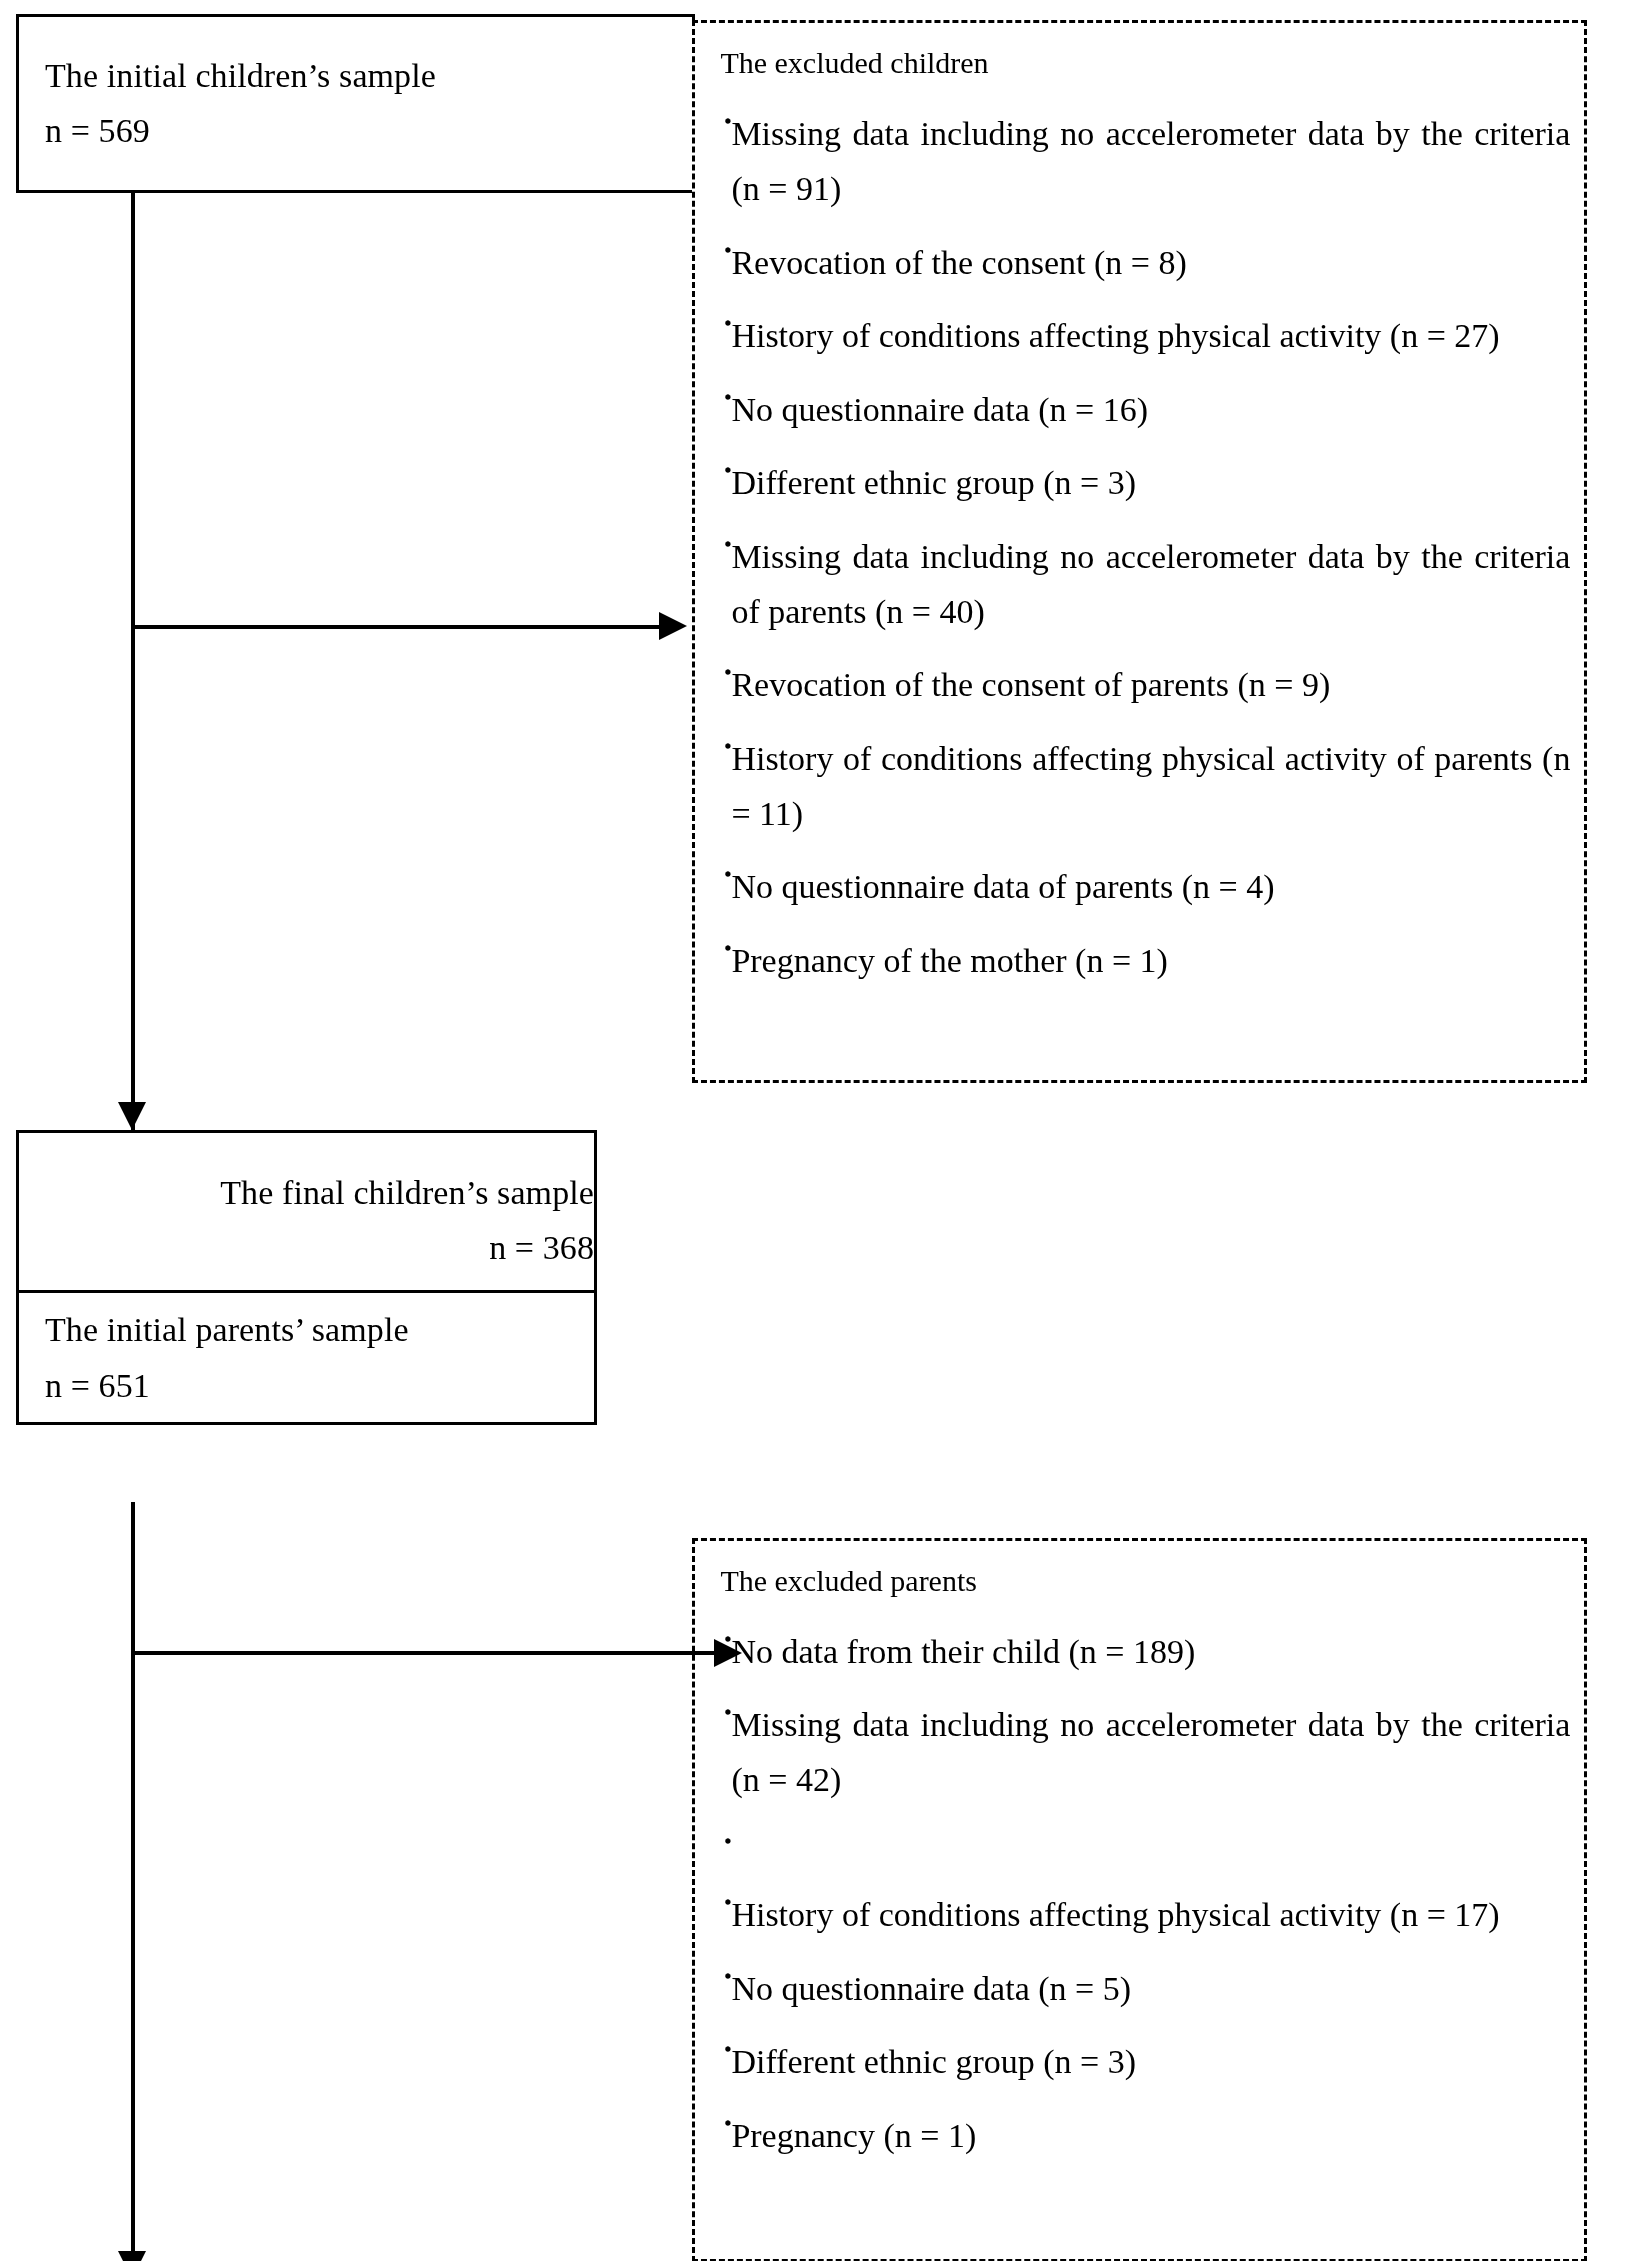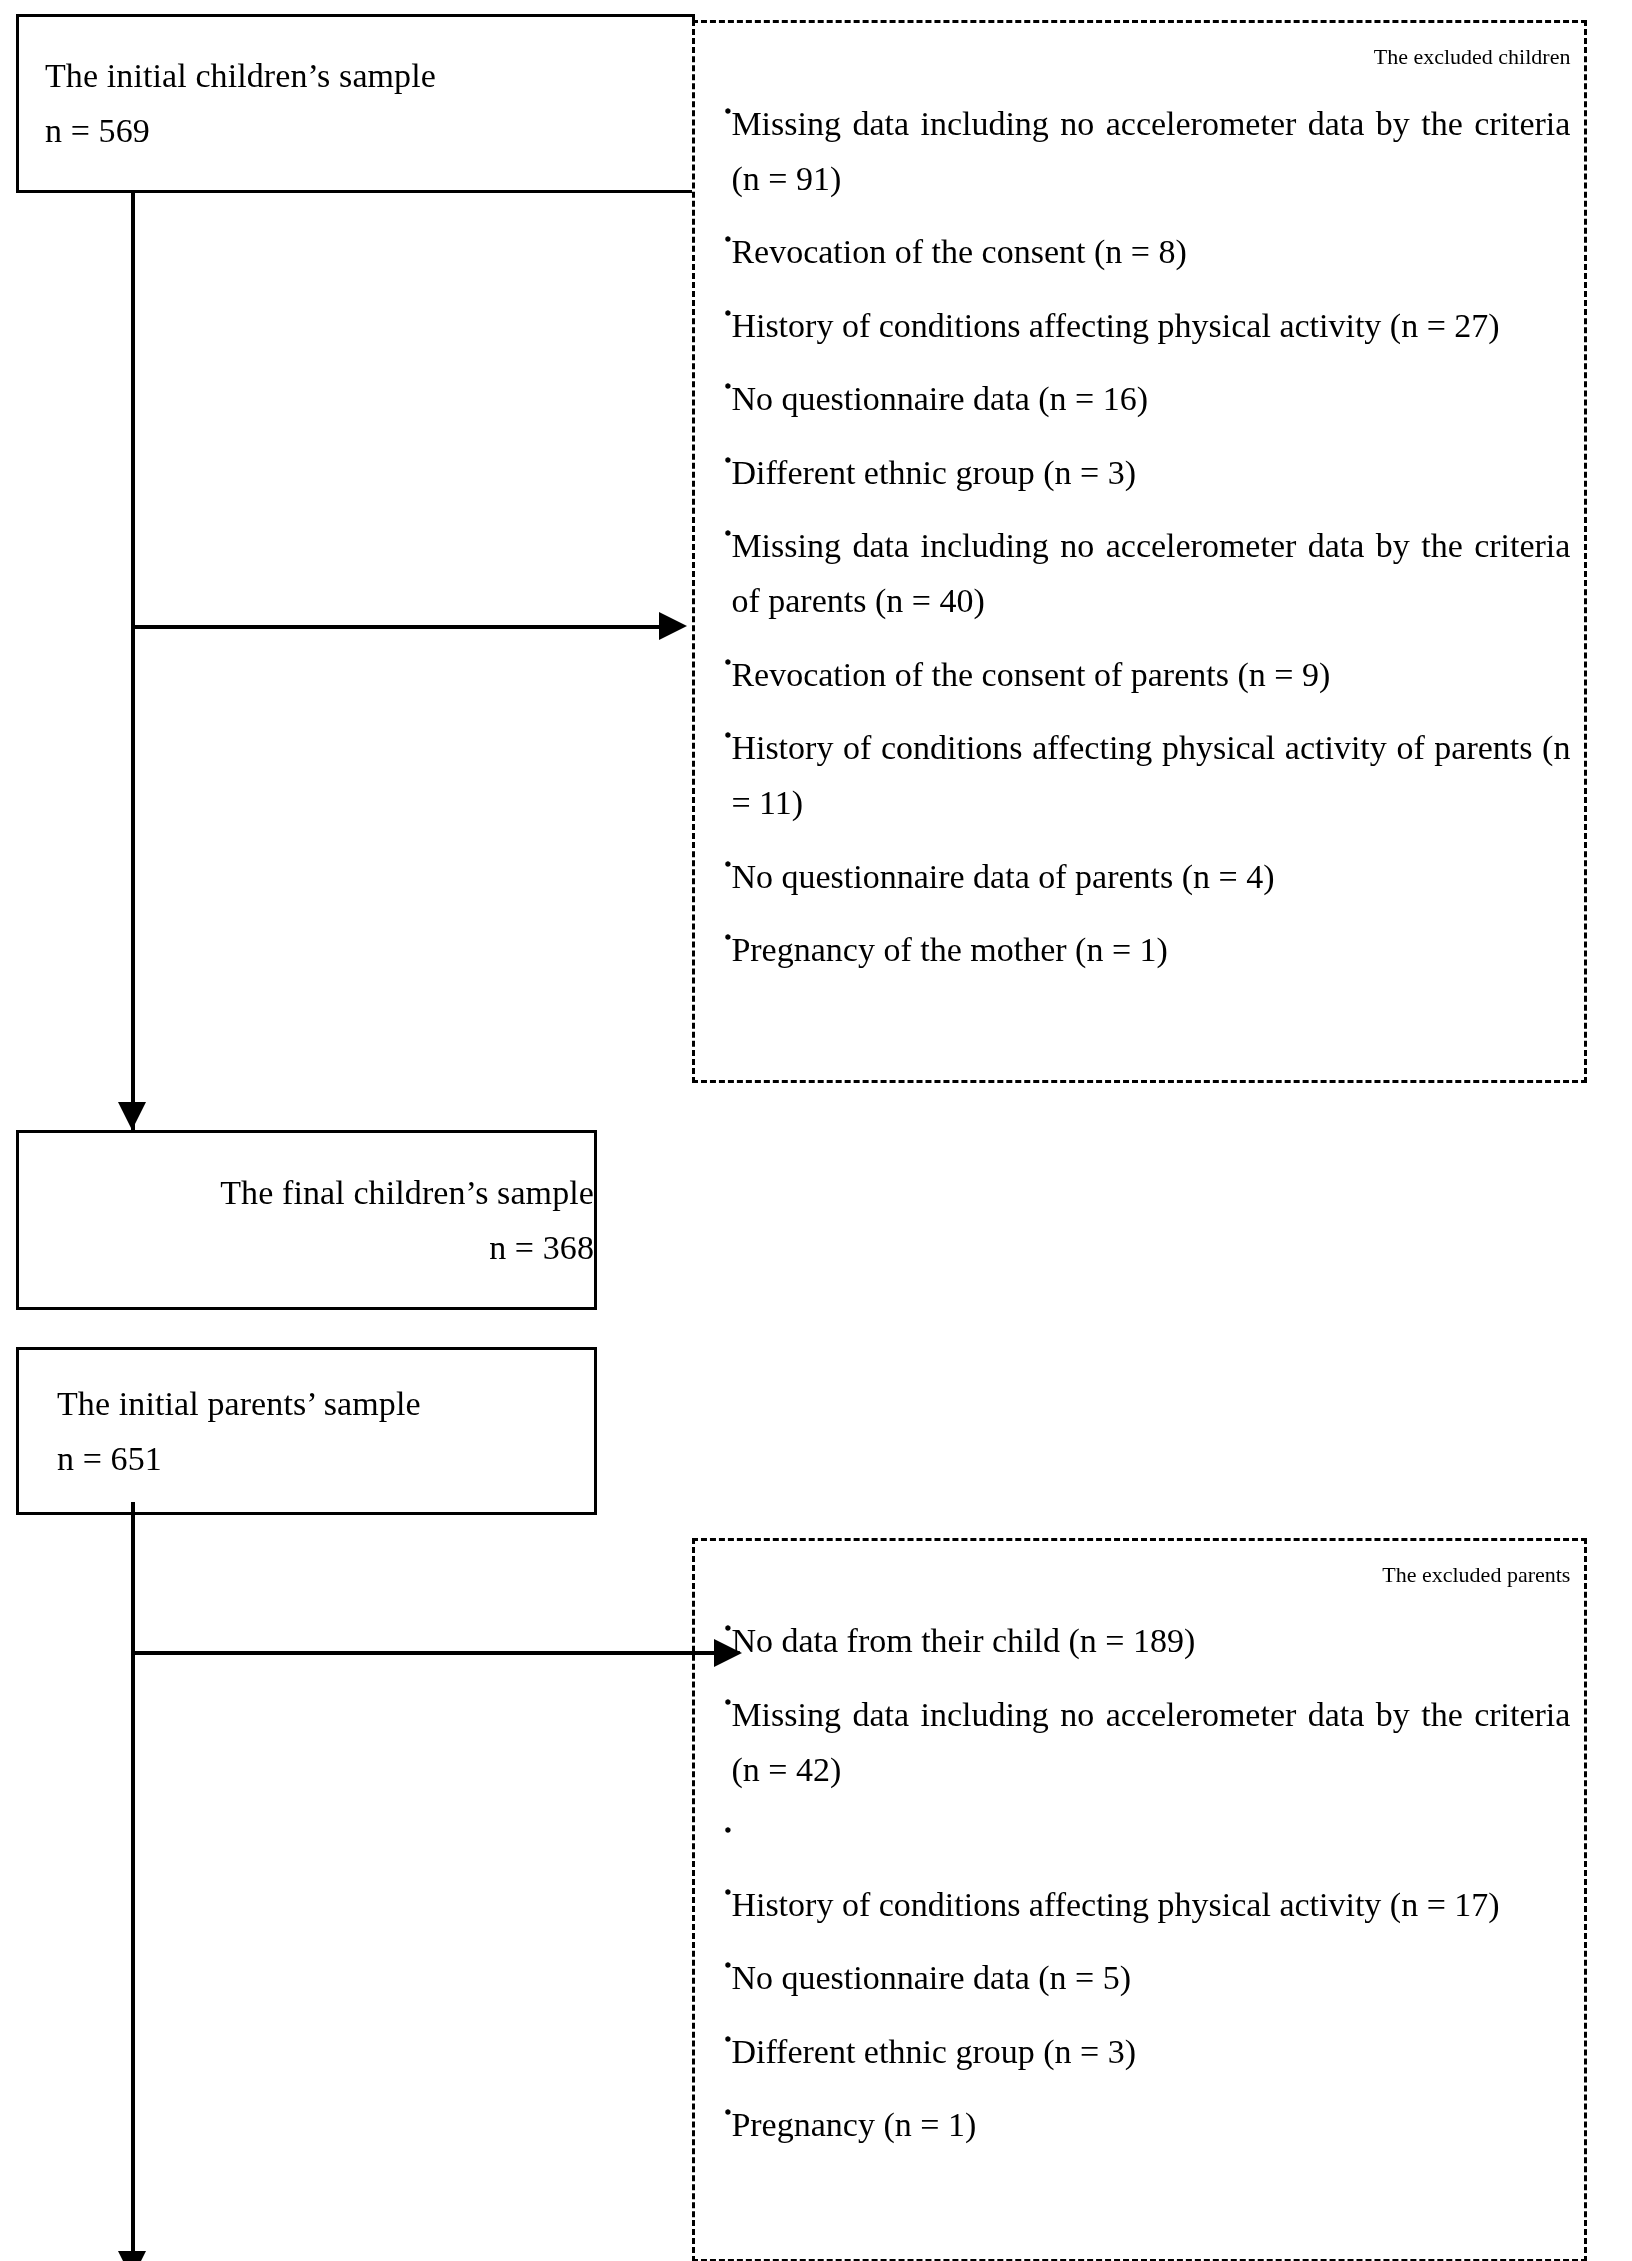--- a/index.html
+++ b/index.html
@@ -37,26 +37,25 @@
 
   
   .dashed-box {
     position: absolute;
     box-sizing: border-box;
     border: 3.2px dashed #000000;
     background: #ffffff;
     padding: 20px 13.6px 13.6px 15.4px;
   }
   .dashed-title {
-    font-size: 22px;
+    font-size: 30px;
     line-height: 1.30;
     padding-left: 10px;
     margin-bottom: 11.8px;
     white-space: pre;
-    text-align: right;
   }
   ul.excl-list {
     list-style: none;
     margin: 0;
     padding: 0;
   }
   ul.excl-list li {
     font-size: 34px;
     line-height: 1.62;
     margin: 0 0 6.3px 0;
@@ -157,21 +156,21 @@
   <div class="vline" style="left:131px; top:192px; height:939px;"></div>
   <div class="hline" style="left:131px; top:625px; width:536px;"></div>
   <div class="arrow-right" style="left:659px; top:612px;"></div>
   <div class="arrow-down" style="left:118px; top:1102px;"></div>
 
   <div class="solid-box" style="left:16px; top:1130px; width:581px; height:180px;text-align:right;">
     <div class="line">The final children’s sample</div>
     <div class="line">n = 368</div>
   </div>
 
-  <div class="solid-box" style="left:16px; top:1347px; width:581px; height:168px;padding-left:12px;">
+  <div class="solid-box" style="left:16px; top:1290px; width:581px; height:135px;">
     <div class="line">The initial parents’ sample</div>
     <div class="line">n = 651</div>
   </div>
 
   <div class="dashed-box" style="left:692px; top:1538px; width:895px; height:724px;">
     <div class="dashed-title">The excluded parents</div>
     <ul class="excl-list justify">
       <li>
         <span class="bullet">・</span><span class="txt">No data from their child (n = 189)</span>
       </li>

